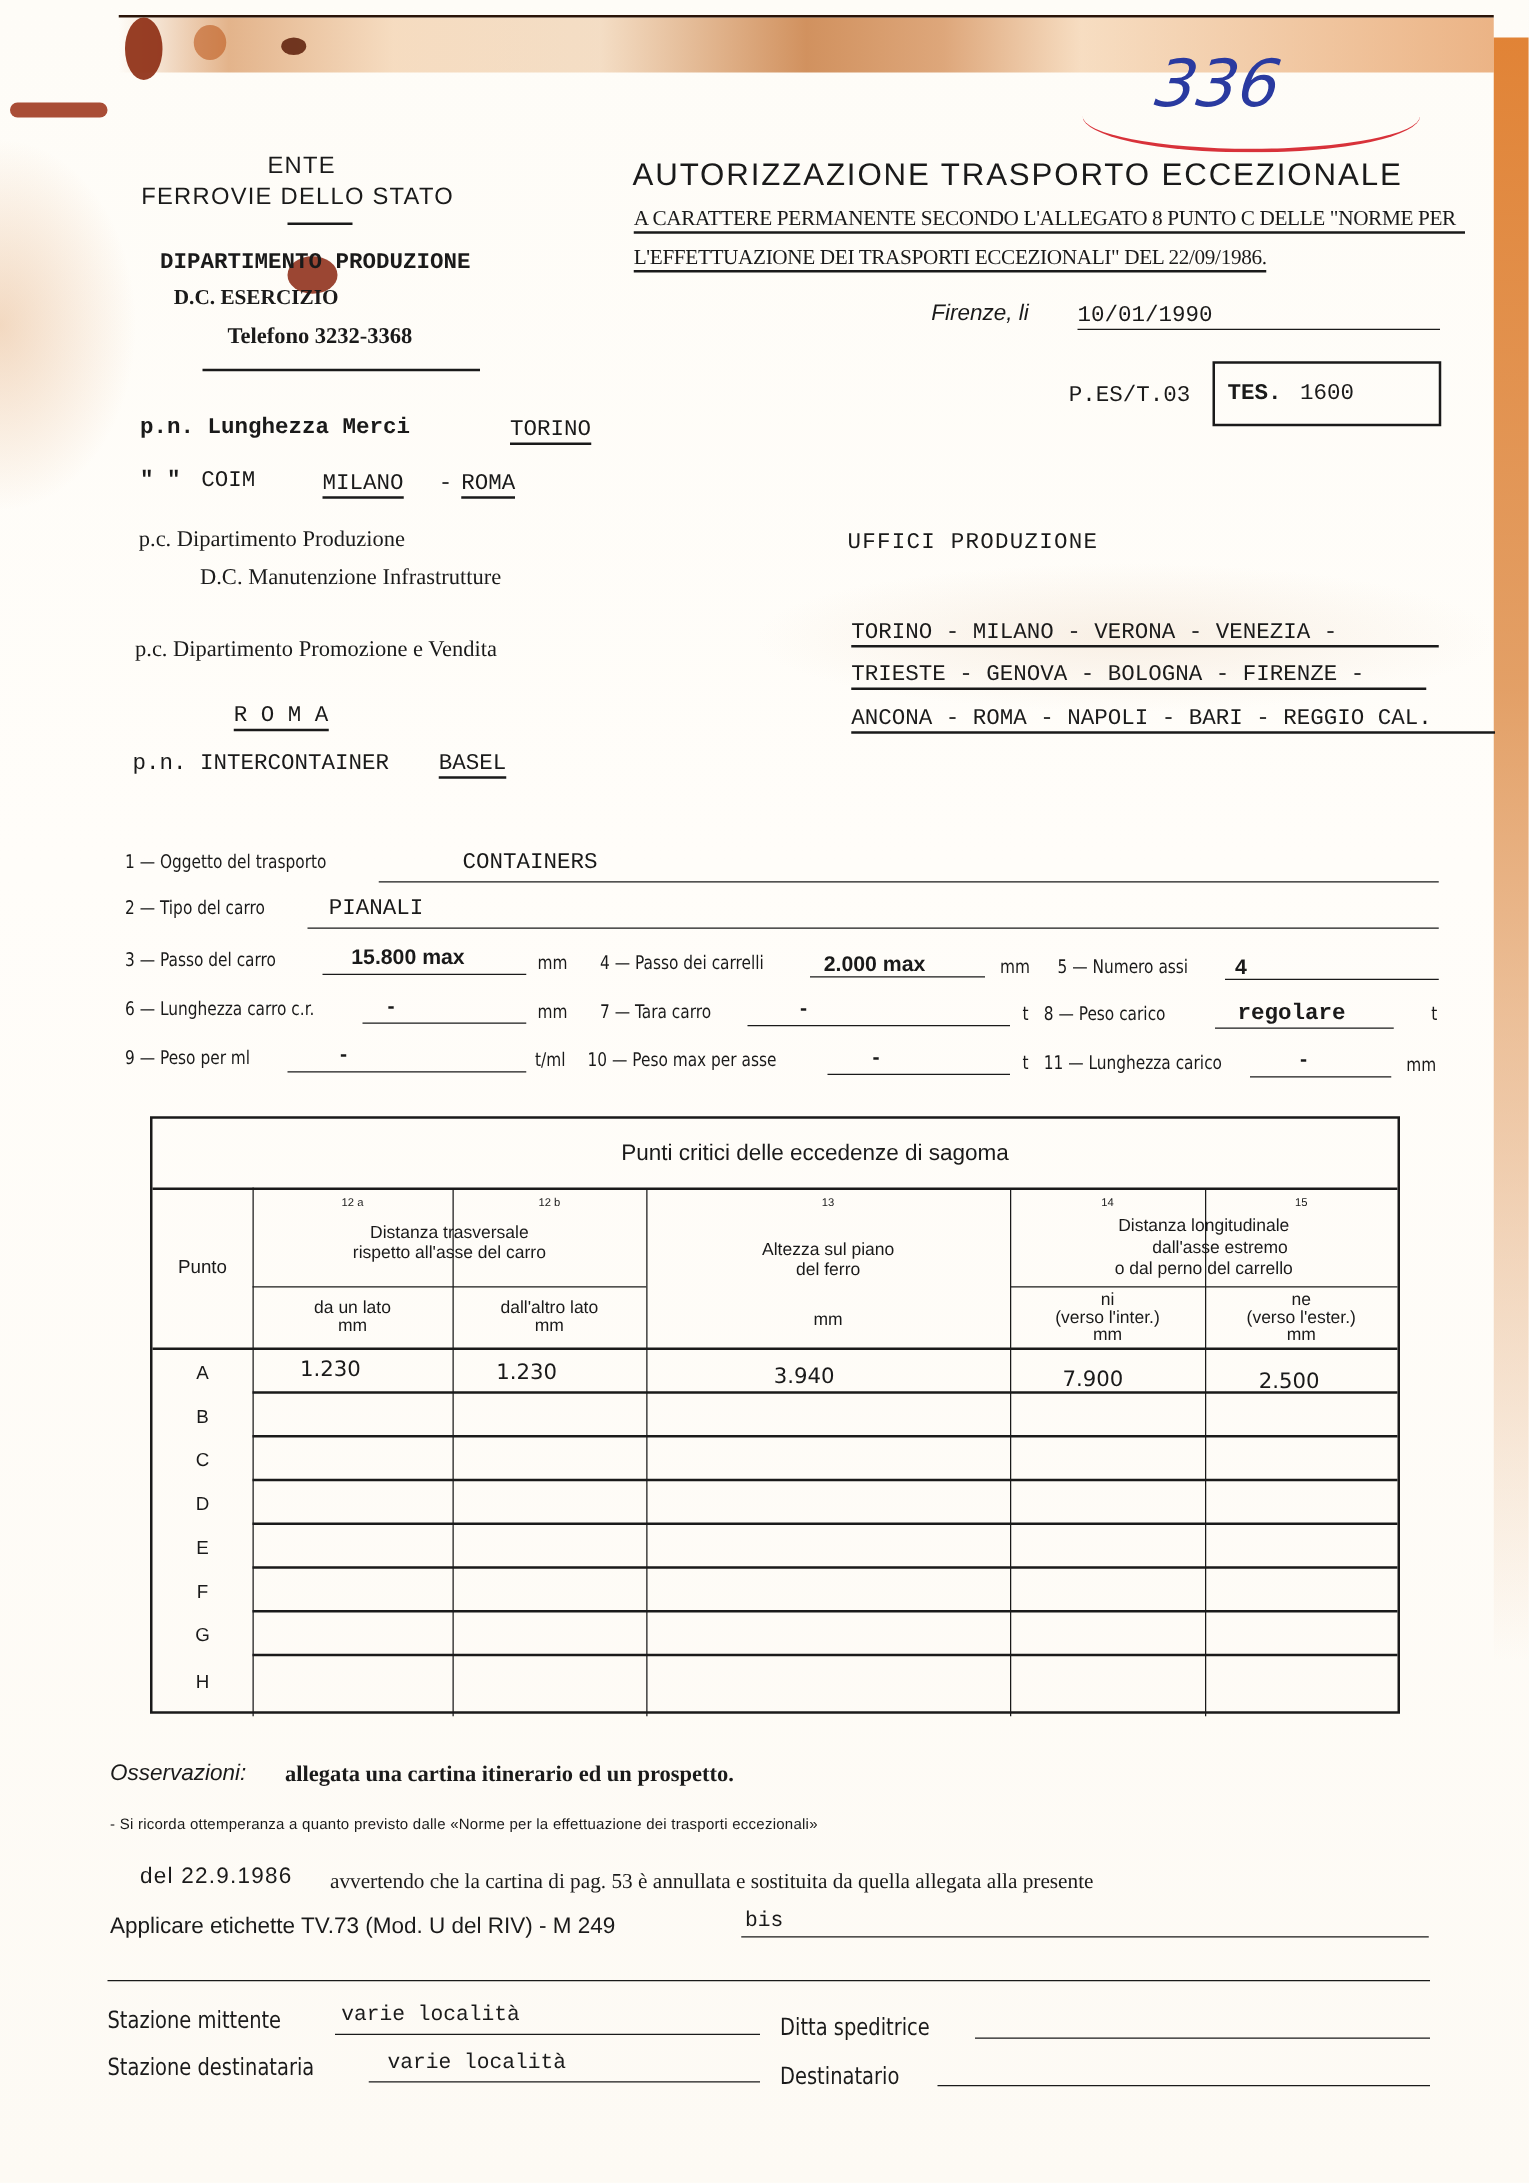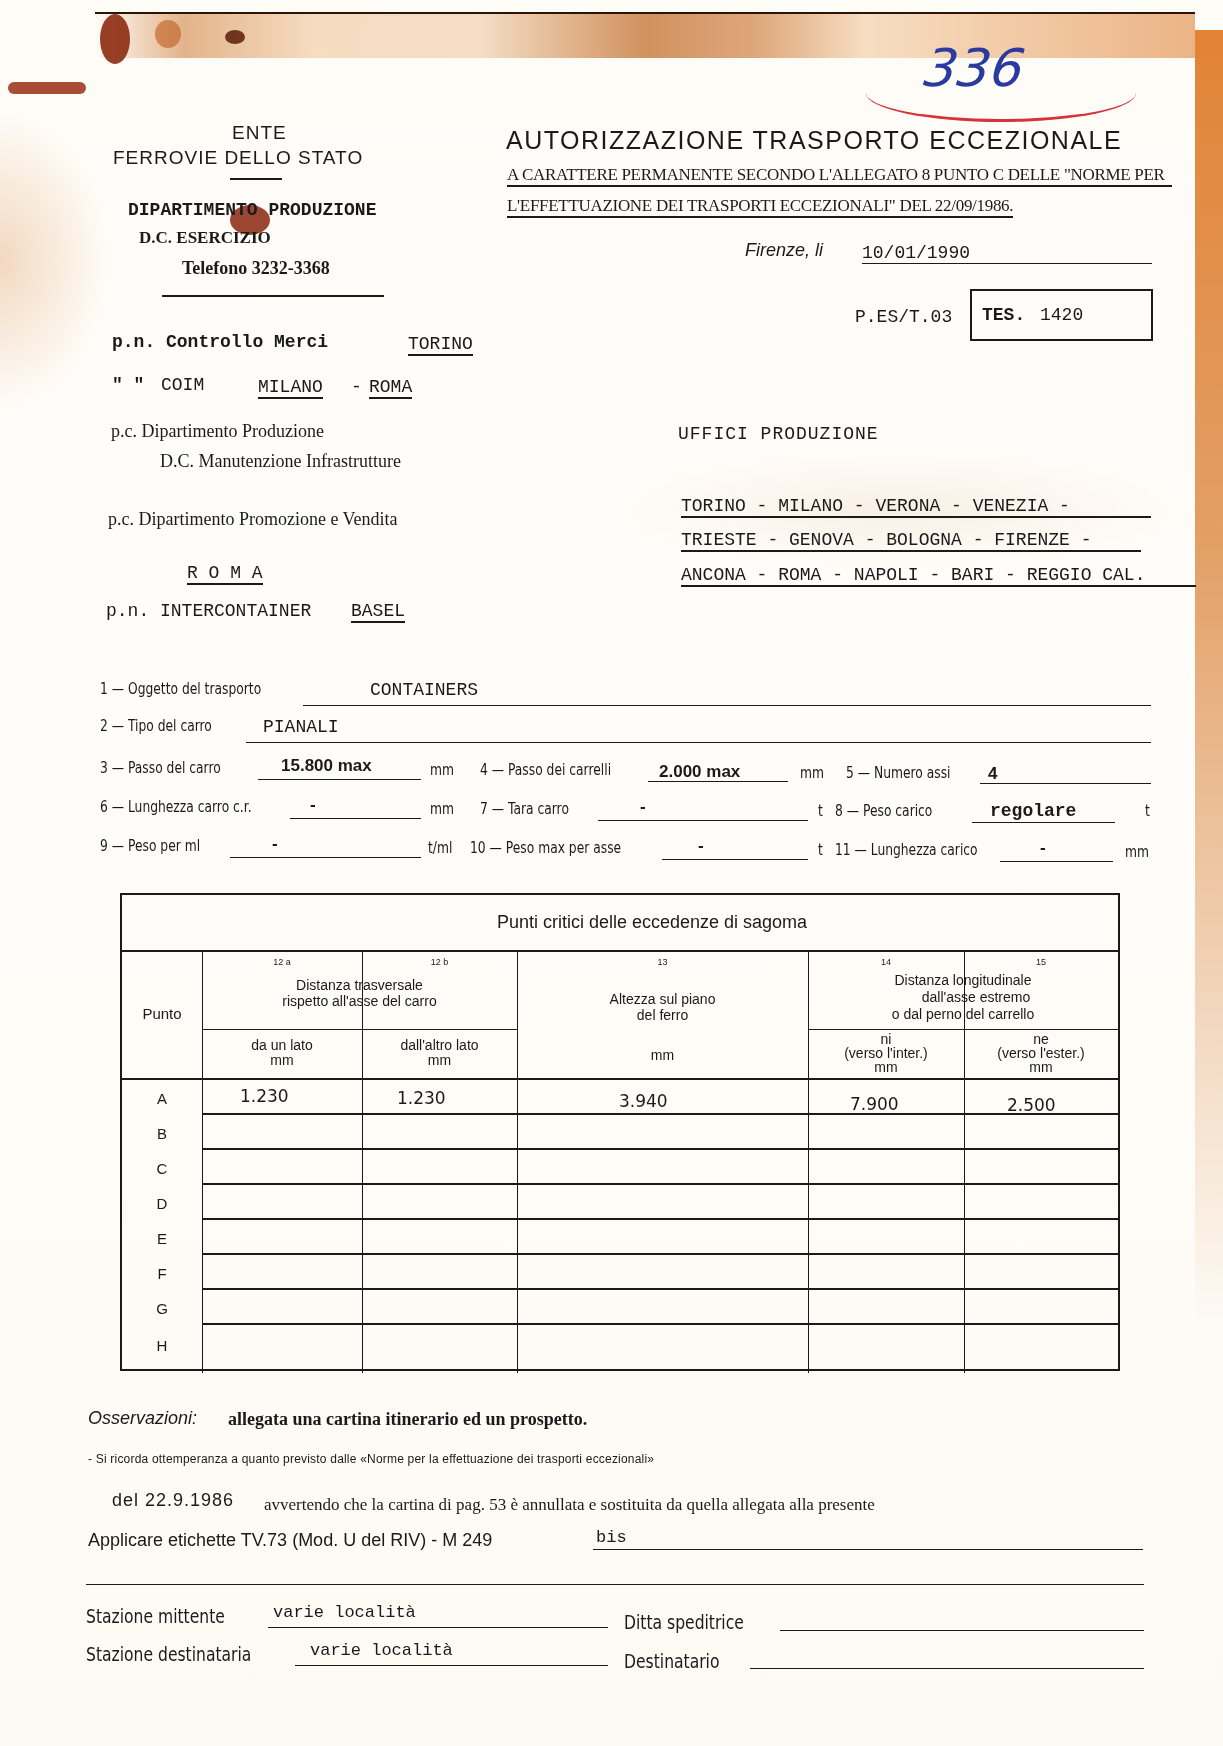--- a/index.html
+++ b/index.html
@@ -48,40 +48,40 @@
   <div class="stain-blot1"></div>
   <div class="stain-blot3"></div>
   <div class="stain-blot2"></div>
   <div class="stain-left-drip"></div>
   <div class="stain-mid"></div>
   <div class="stain-midright"></div>
 
   <div class="red-arc"></div>
   <div class="abs handnum" style="left:925px;top:38px;">336</div>
 
-  <div class="abs hdr-left" style="left:232px;top:122px;">ENTE</div>
+  <div class="abs hdr-left" style="left:214px;top:122px;">ENTE</div>
   <div class="abs hdr-left" style="left:113px;top:147px;">FERROVIE DELLO STATO</div>
   <div class="abs" style="left:230px;top:178px;width:52px;border-top:2px solid #1a1a1a;"></div>
   <div class="abs mono" style="left:128px;top:200px;font-size:18px;font-weight:bold;">DIPARTIMENTO PRODUZIONE</div>
   <div class="abs serif" style="left:114px;top:228px;font-size:17px;font-weight:bold;margin-left:25px;">D.C. ESERCIZIO</div>
   <div class="abs serif" style="left:182px;top:258px;font-size:18px;font-weight:bold;">Telefono 3232-3368</div>
   <div class="abs" style="left:162px;top:295px;width:222px;border-top:2px solid #1a1a1a;"></div>
 
   <div class="abs title-main" style="left:506px;top:126px;">AUTORIZZAZIONE TRASPORTO ECCEZIONALE</div>
   <div class="abs sub ul" style="left:507px;top:165px;width:665px;">A CARATTERE PERMANENTE SECONDO L'ALLEGATO 8 PUNTO C DELLE "NORME PER</div>
   <div class="abs sub ul" style="left:507px;top:196px;">L'EFFETTUAZIONE DEI TRASPORTI ECCEZIONALI" DEL 22/09/1986.</div>
   <div class="abs" style="left:745px;top:240px;font-style:italic;font-size:18px;">Firenze, li</div>
   <div class="abs mono" style="left:862px;top:243px;font-size:18px;width:290px;border-bottom:1.5px solid #1a1a1a;"><span style="margin-left:0;">10/01/1990</span></div>
   <div class="abs mono" style="left:855px;top:307px;font-size:18px;">P.ES/T.03</div>
   <div class="abs" style="left:970px;top:289px;width:183px;height:52px;border:2px solid #1a1a1a;box-sizing:border-box;">
     <span class="mono" style="position:absolute;left:10px;top:14px;font-size:18px;font-weight:bold;">TES.</span>
-    <span class="mono" style="position:absolute;left:68px;top:14px;font-size:18px;">1420</span>
+    <span class="mono" style="position:absolute;left:68px;top:14px;font-size:18px;">1600</span>
   </div>
 
-  <div class="abs mono" style="left:112px;top:332px;font-size:18px;font-weight:bold;">p.n. Controllo Merci</div>
+  <div class="abs mono" style="left:112px;top:332px;font-size:18px;font-weight:bold;">p.n. Lunghezza Merci</div>
   <div class="abs mono ul" style="left:408px;top:334px;font-size:18px;">TORINO</div>
   <div class="abs mono" style="left:112px;top:375px;font-size:18px;font-weight:bold;">" "</div>
   <div class="abs mono" style="left:161px;top:375px;font-size:18px;">COIM</div>
   <div class="abs mono ul" style="left:258px;top:377px;font-size:18px;">MILANO</div>
   <div class="abs mono" style="left:351px;top:377px;font-size:18px;">-</div>
   <div class="abs mono ul" style="left:369px;top:377px;font-size:18px;">ROMA</div>
   <div class="abs serif" style="left:111px;top:421px;font-size:18px;">p.c. Dipartimento Produzione</div>
   <div class="abs serif" style="left:160px;top:451px;font-size:18px;">D.C. Manutenzione Infrastrutture</div>
   <div class="abs serif" style="left:108px;top:509px;font-size:18px;">p.c. Dipartimento Promozione e Vendita</div>
   <div class="abs mono ul" style="left:187px;top:563px;font-size:18px;">R O M A</div>

